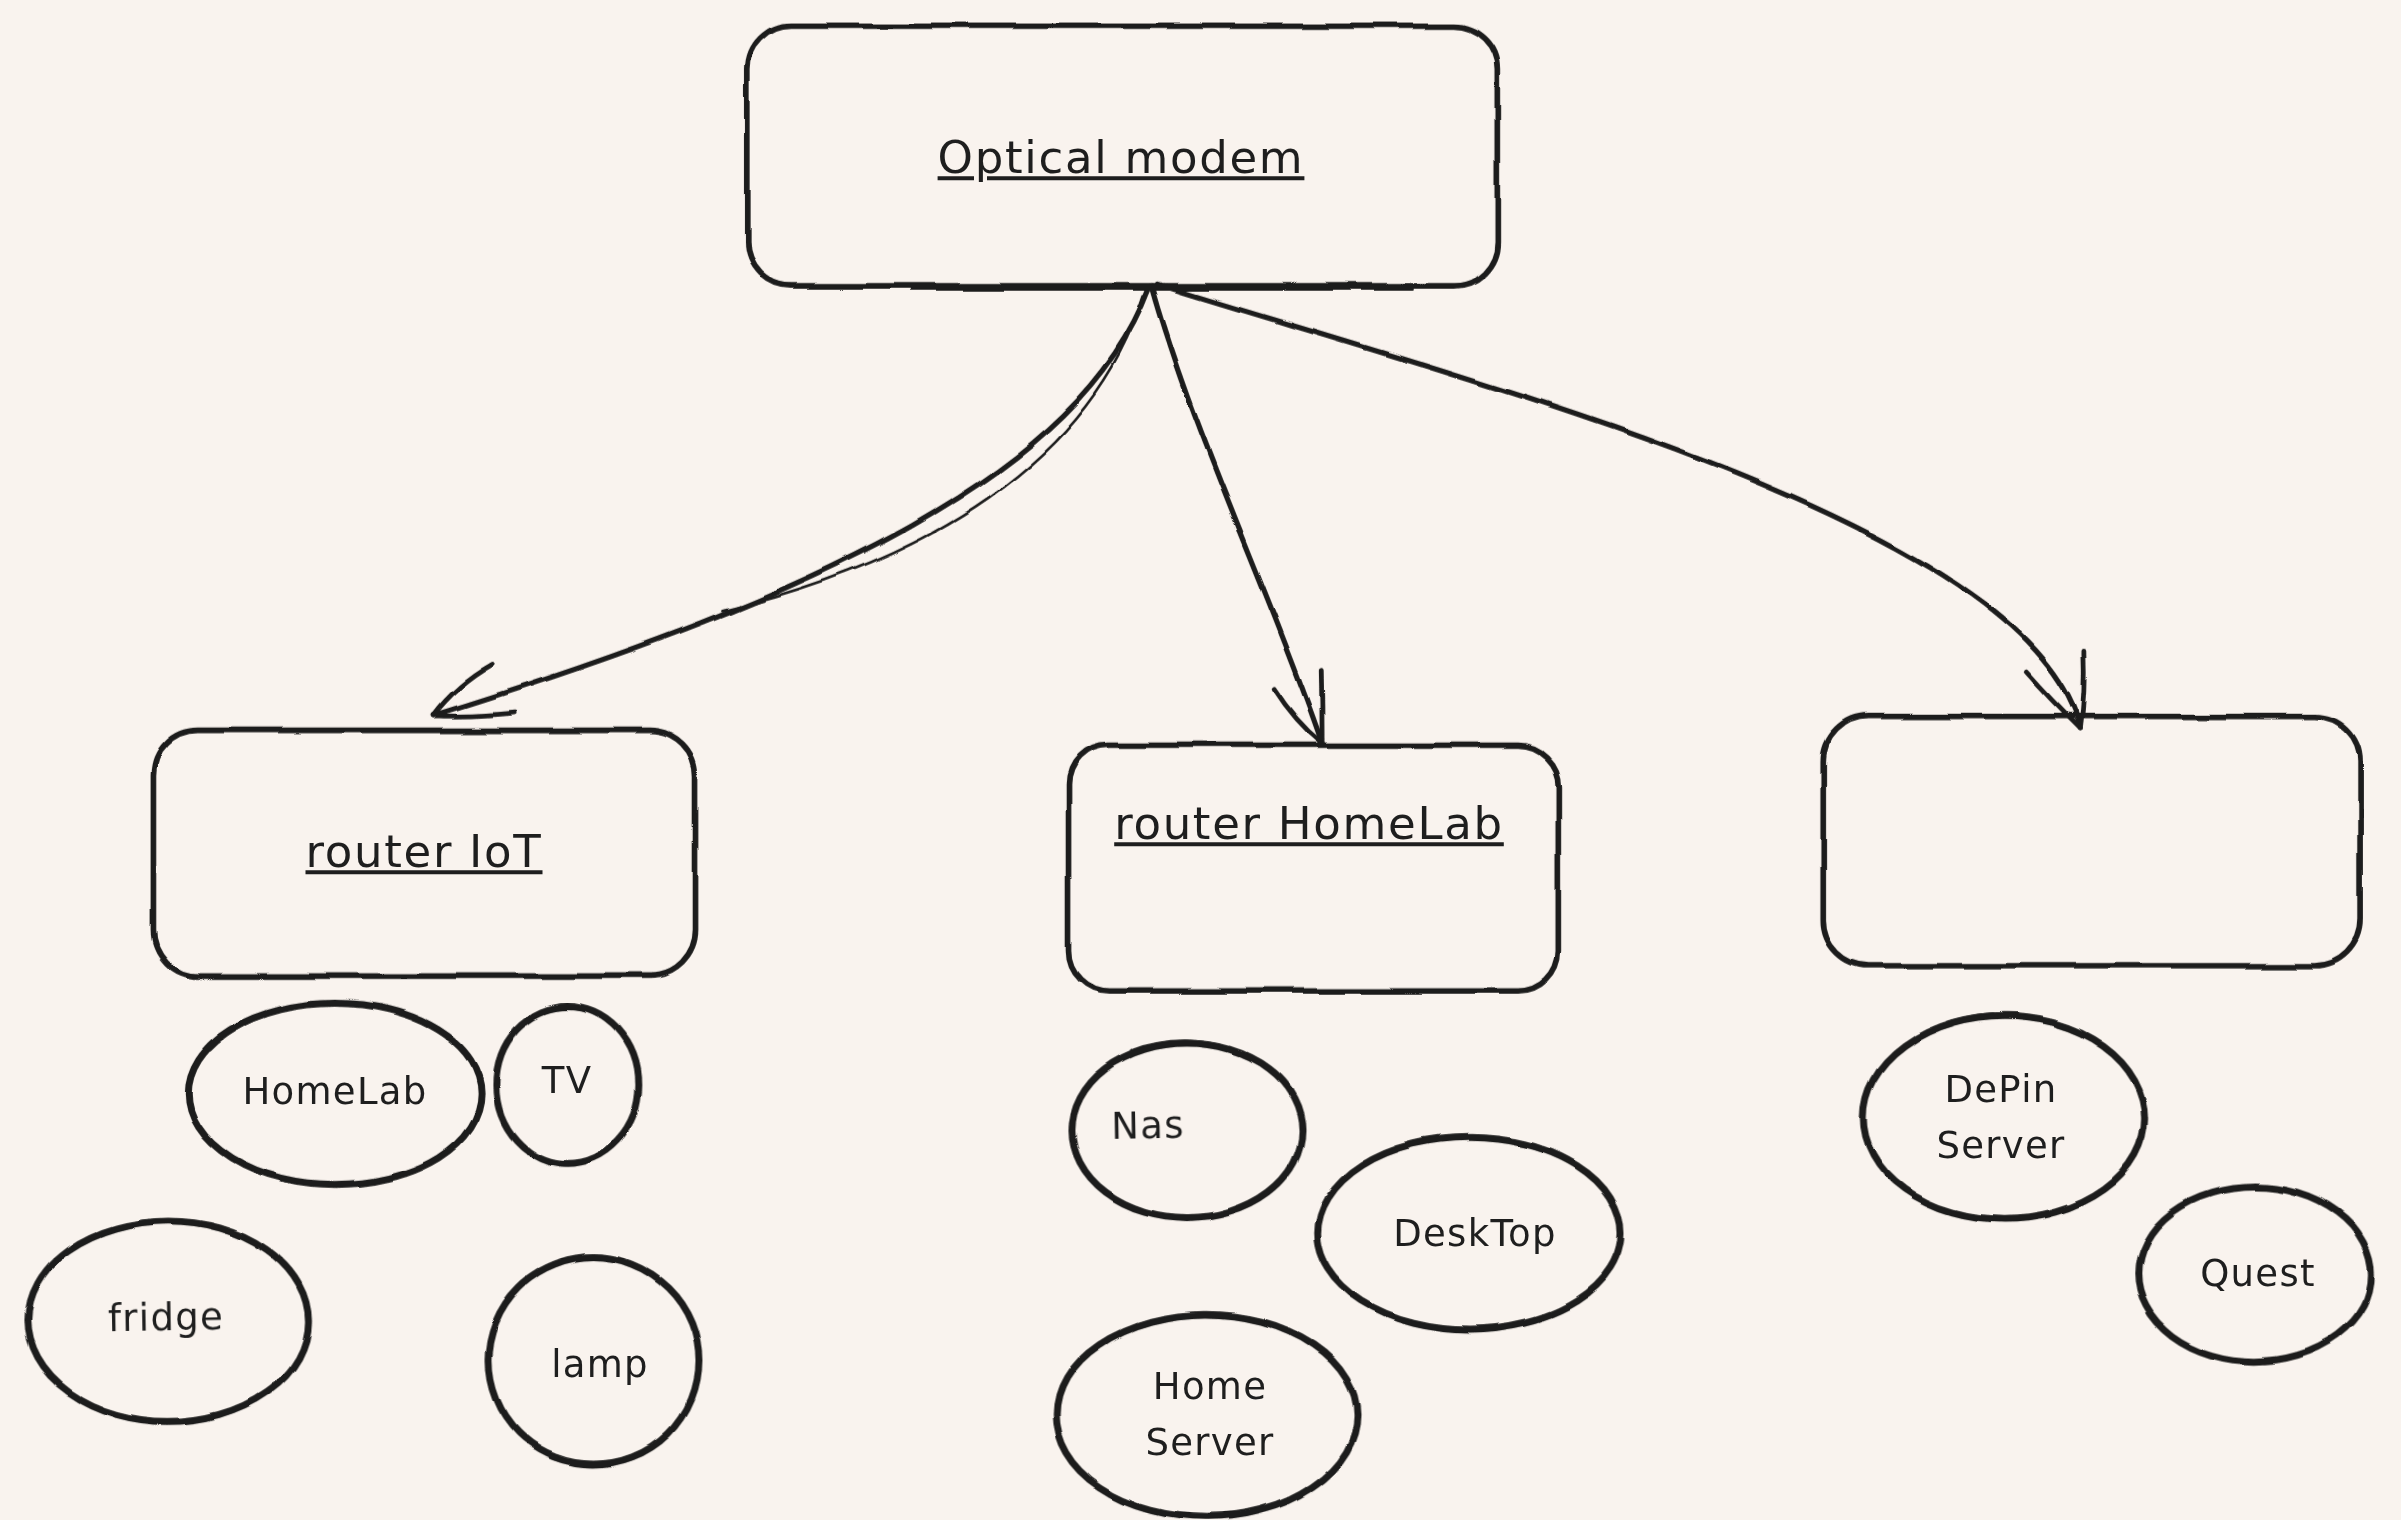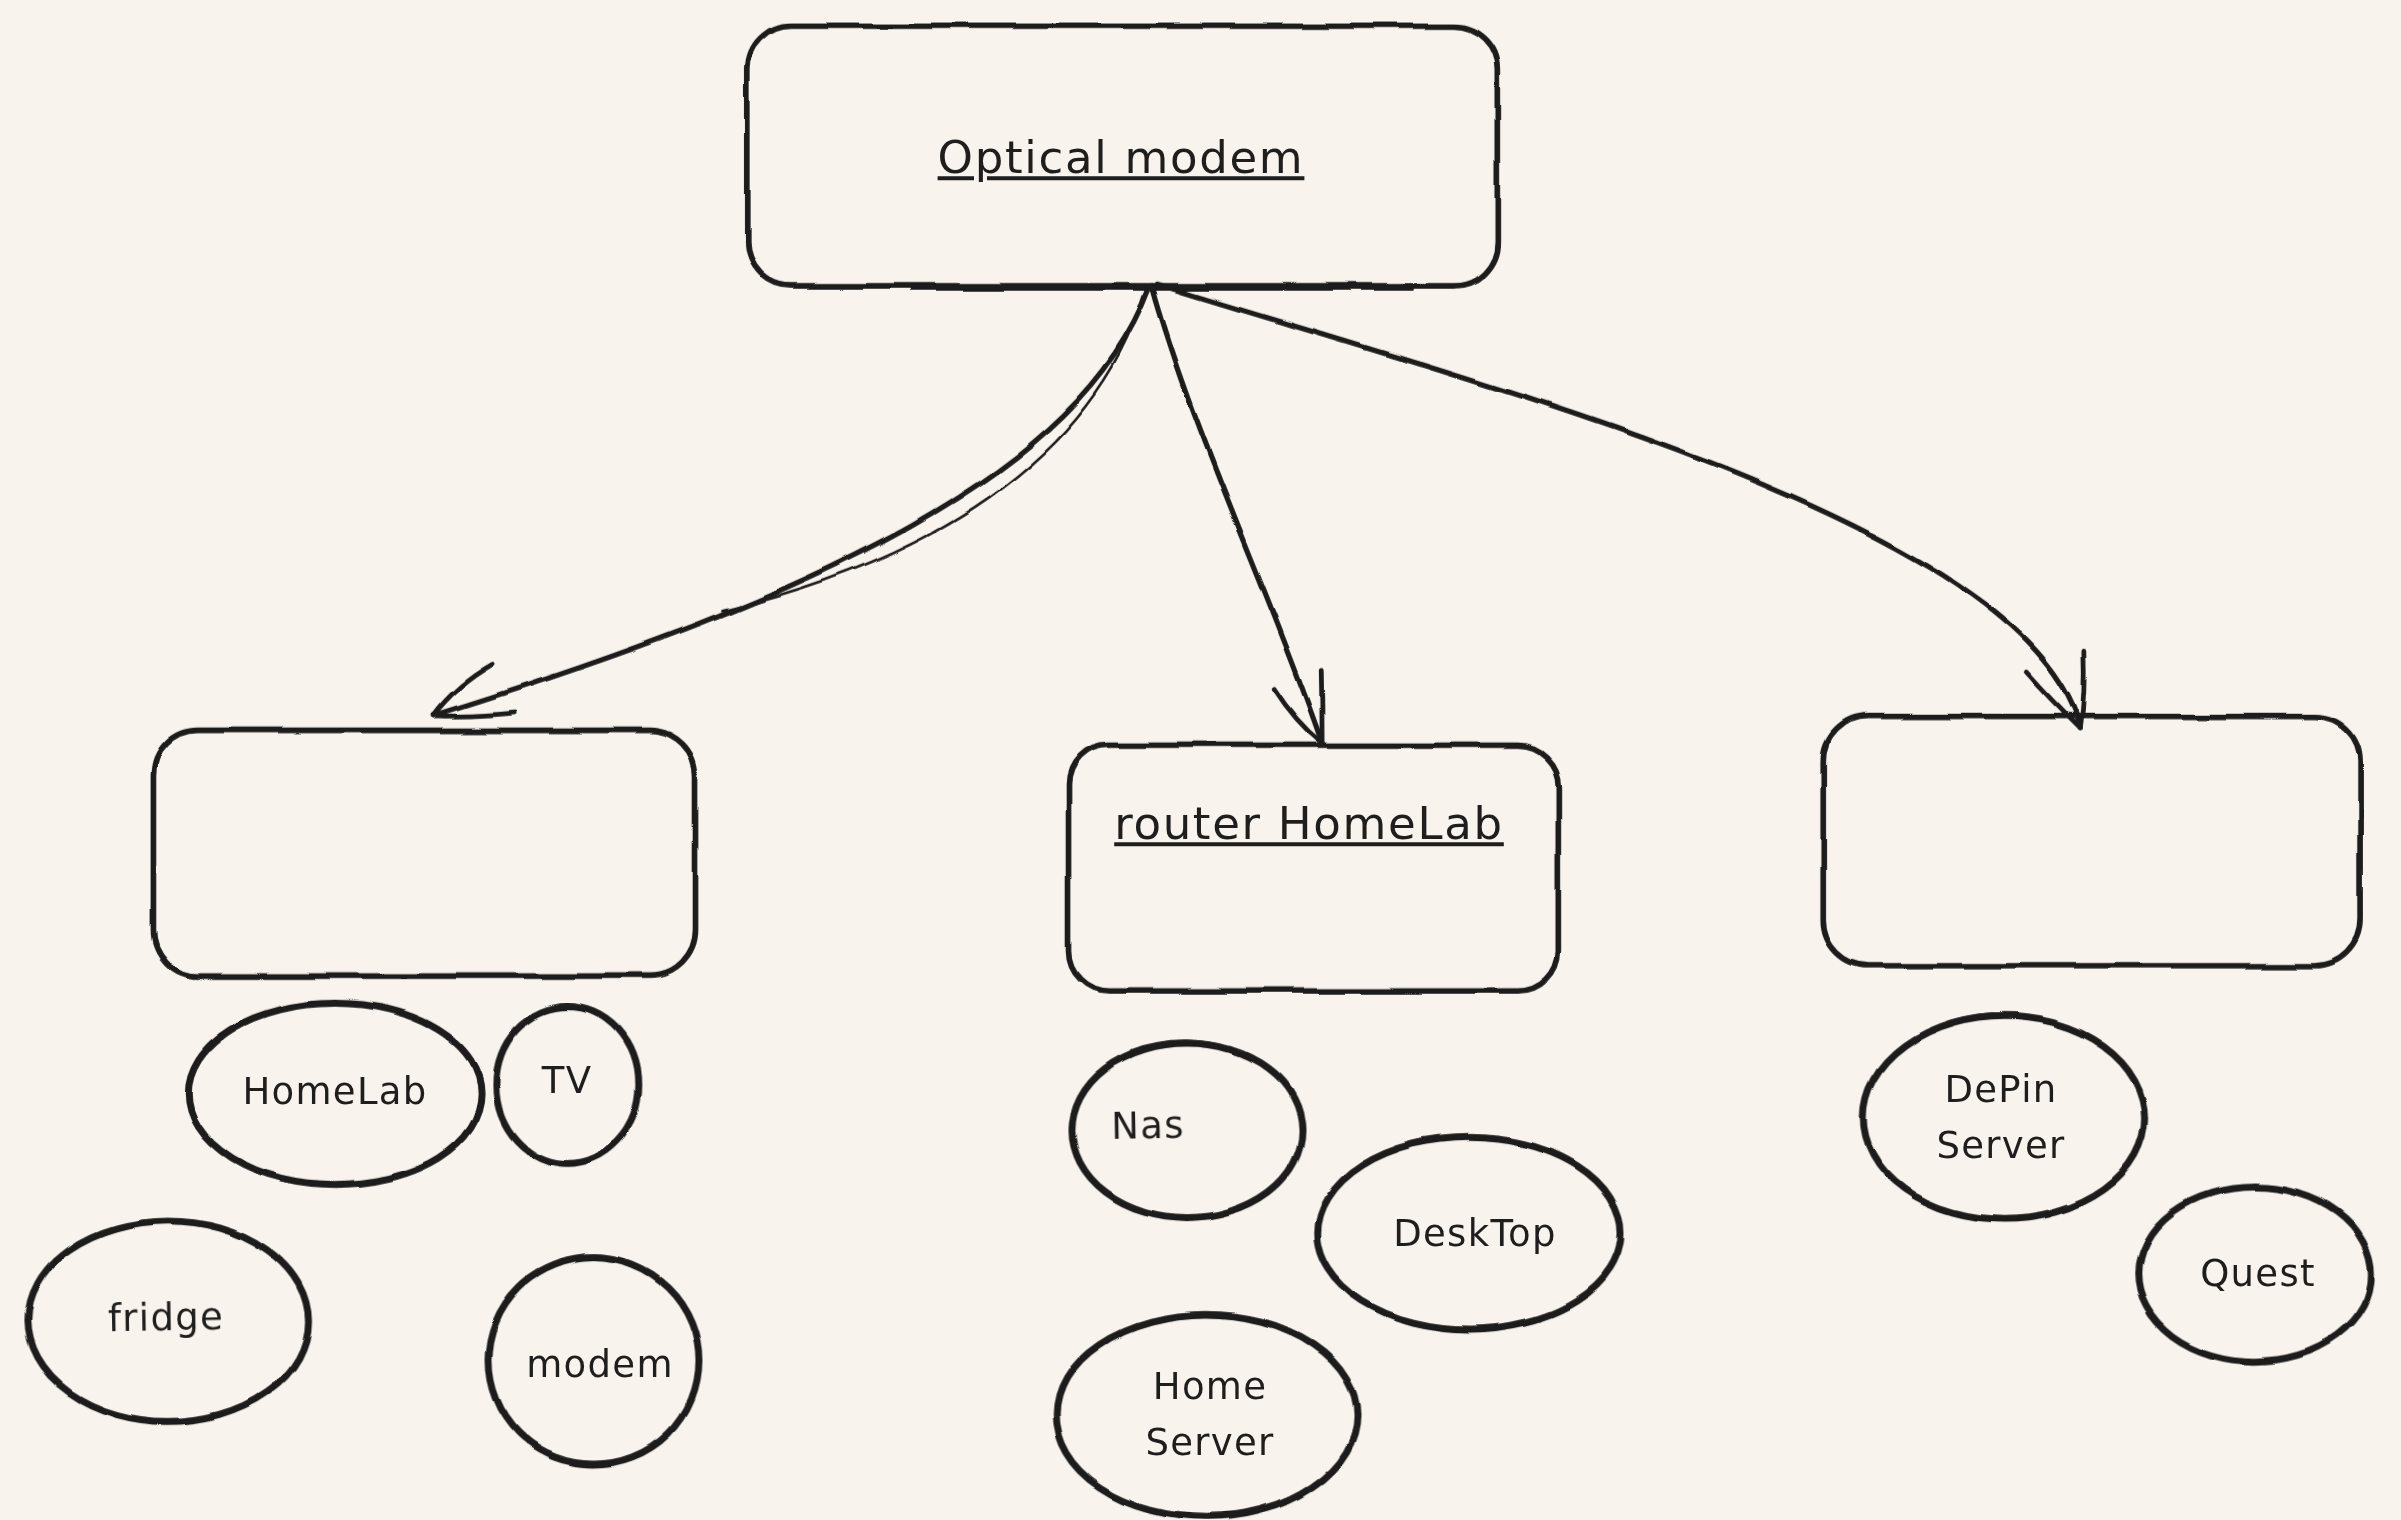--- a/index.html
+++ b/index.html
@@ -104,26 +104,27 @@
       <ellipse class="shape bubble" cx="1384" cy="1624" rx="172" ry="116"></ellipse>
 
       <ellipse class="shape bubble" cx="2300" cy="1282" rx="162" ry="117"></ellipse>
       <ellipse class="shape overlap" cx="2300" cy="1282" rx="164" ry="119" pathLength="100" stroke-dasharray="12 88" stroke-dashoffset="-62" transform="rotate(-2 2300 1282)"></ellipse>
       <ellipse class="shape bubble" cx="2587" cy="1462" rx="134" ry="100"></ellipse>
     </g>
   </svg>
 
   <div class="label box-label" style="left:1121px; top:158px;">Optical modem</div>
 
+  <div class="label box-label" style="left:424px; top:852px;">router IoT</div>
   <div class="label box-label" style="left:1309px; top:824px;">router HomeLab</div>
 
   <div class="label device-label" style="left:335px; top:1092px;">HomeLab</div>
   <div class="label device-label" style="left:567px; top:1081px;">TV</div>
   <div class="label device-label tilt-l" style="left:166px; top:1318px;">fridge</div>
-  <div class="label device-label" style="left:600px; top:1365px;">modem</div>
+  <div class="label device-label" style="left:600px; top:1365px;">lamp</div>
 
   <div class="label device-label tilt-l" style="left:1148px; top:1126px;">Nas</div>
   <div class="label device-label" style="left:1475px; top:1234px;text-align:center;">DeskTop</div>
   <div class="label device-label two-line" style="left:1210px; top:1414px;">Home Server</div>
 
   <div class="label device-label two-line" style="left:2001px; top:1117px;">DePin Server</div>
   <div class="label device-label" style="left:2258px; top:1274px;">Quest</div>
 
 </div>
 

